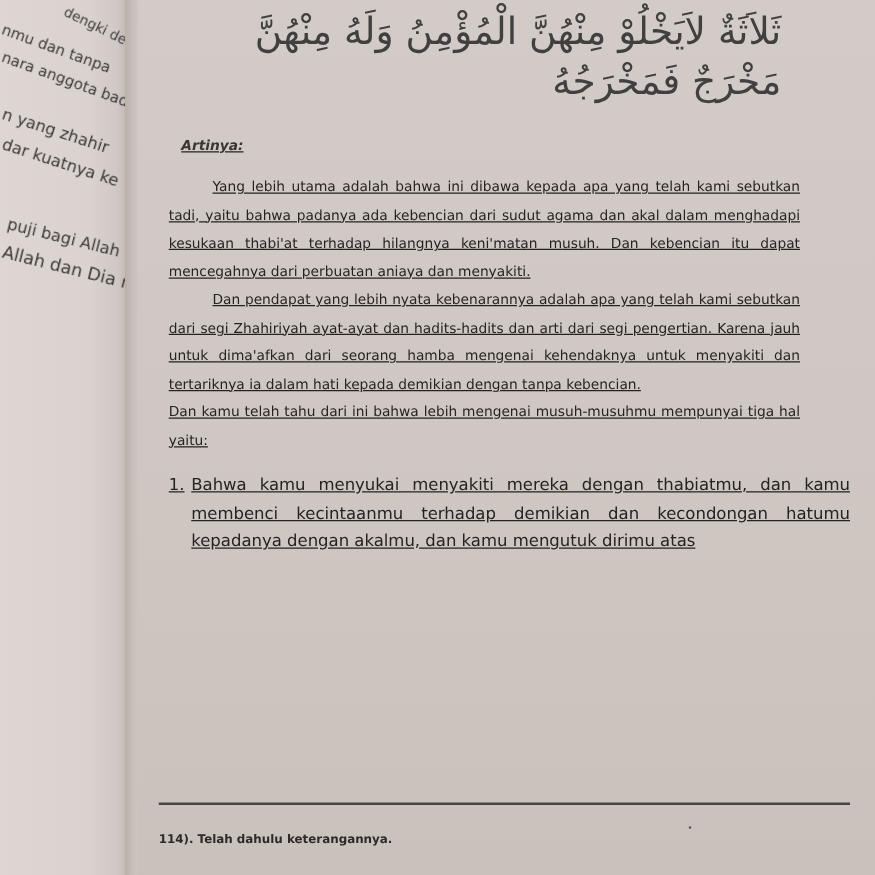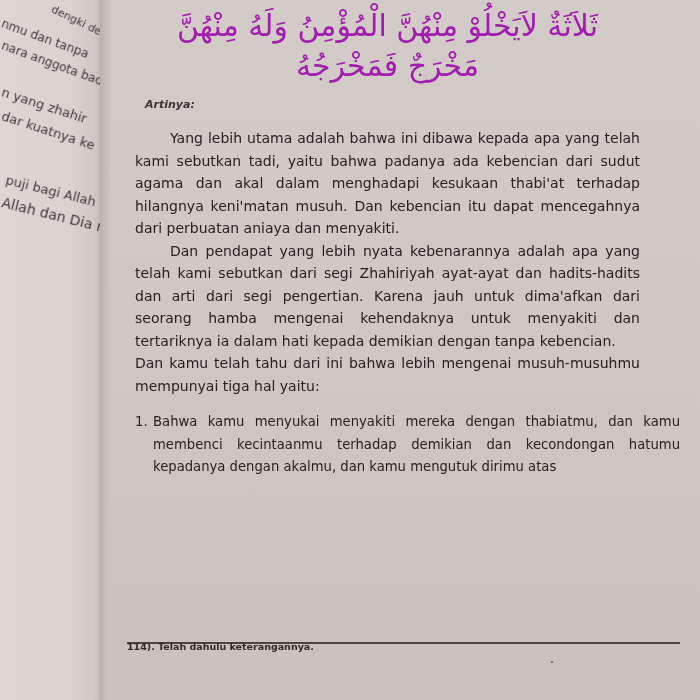--- a/index.html
+++ b/index.html
@@ -24,56 +24,56 @@
       position: absolute; left: 100px; top: 0; width: 12px; height: 700px;
       background: linear-gradient(90deg, #b9b0aa 0%, #c7beb8 45%, #cfc7c2 100%);
     }
     
     .right-page {
       position: absolute; left: 110px; top: 0; width: 590px; height: 700px;
       background: linear-gradient(180deg, #d3cbc7 0%, #cec6c1 60%, #c9c1bb 100%);
     }
     .arabic {
       position: absolute; left: 150px; top: 6px; width: 475px;
-      direction: rtl; text-align: center;
-      font-family: "DejaVu Sans", sans-serif; color: #a21caf;
+      direction: rtl; text-align: right;
+      font-family: "DejaVu Sans", sans-serif; color: #404040;
       font-size: 30px; line-height: 40px;
       filter: blur(0.3px);
     }
     .content {
-      position: absolute; left: 135px; top: 98px; width: 543px;
-      color: #262222; font-family: "DejaVu Sans", sans-serif;
+      position: absolute; left: 135px; top: 110px; width: 543px;
+      color: #262222; font-family: "DejaVu Sans", sans-serif; text-decoration: underline;
     }
     .label {
       font-style: italic; font-weight: bold; font-size: 11px; color: #3a3534;
       margin-left: 10px; height: 15px;
     }
     .quote {
       font-style: italic; font-size: 11.6px; line-height: 19px; color: #3a3534;
       margin-left: 8px; width: 500px; text-align: justify;
     }
     .quote .ref { font-size: 8px; font-style: italic; }
     .para {
-      font-size: 14px; line-height: 22.5px; text-align: justify;
+      font-size: 11px; line-height: 22.5px; text-align: justify;
       margin: 0; width: 505px;
     }
     .indent { text-indent: 35px; }
     .para-first { margin-top: 14px; }
     .list-item {
       display: flex; font-size: 13.2px; line-height: 22.5px;
       margin-top: 14px; width: 545px;
     }
     .list-num { width: 18px; flex-shrink: 0; }
     .list-text { text-align: justify; flex: 1; }
     .footnote-rule {
       position: absolute; left: 127px; top: 642px; width: 553px; height: 2px;
       background: #4a4443;
     }
     .footnote {
-      position: absolute; left: 127px; top: 641px;
+      position: absolute; left: 127px; top: 666px;
       font-family: "DejaVu Sans", sans-serif; font-weight: bold;
       font-size: 9.5px; color: #2e2a2a;
     }
     .dot {
       position: absolute; left: 551px; top: 661px; width: 2px; height: 2px;
       background: #5a5352; border-radius: 50%;
     }
   </style>
 </head>
 <body>

